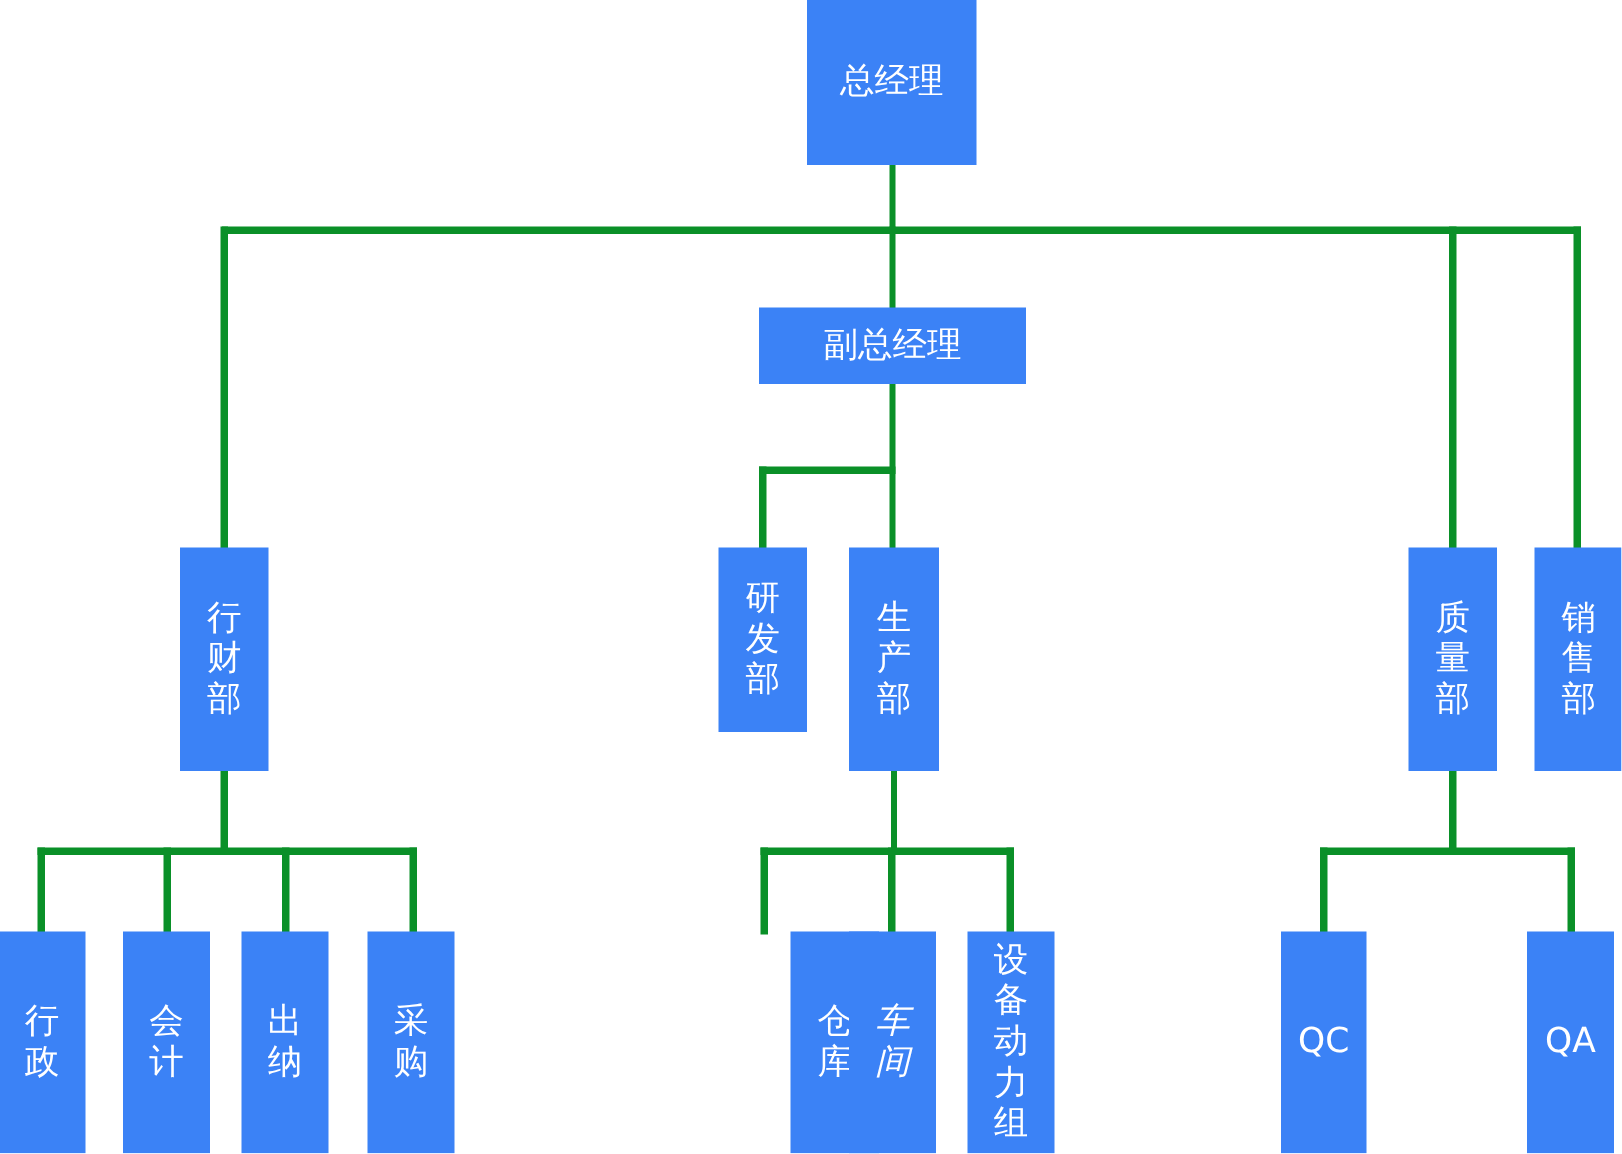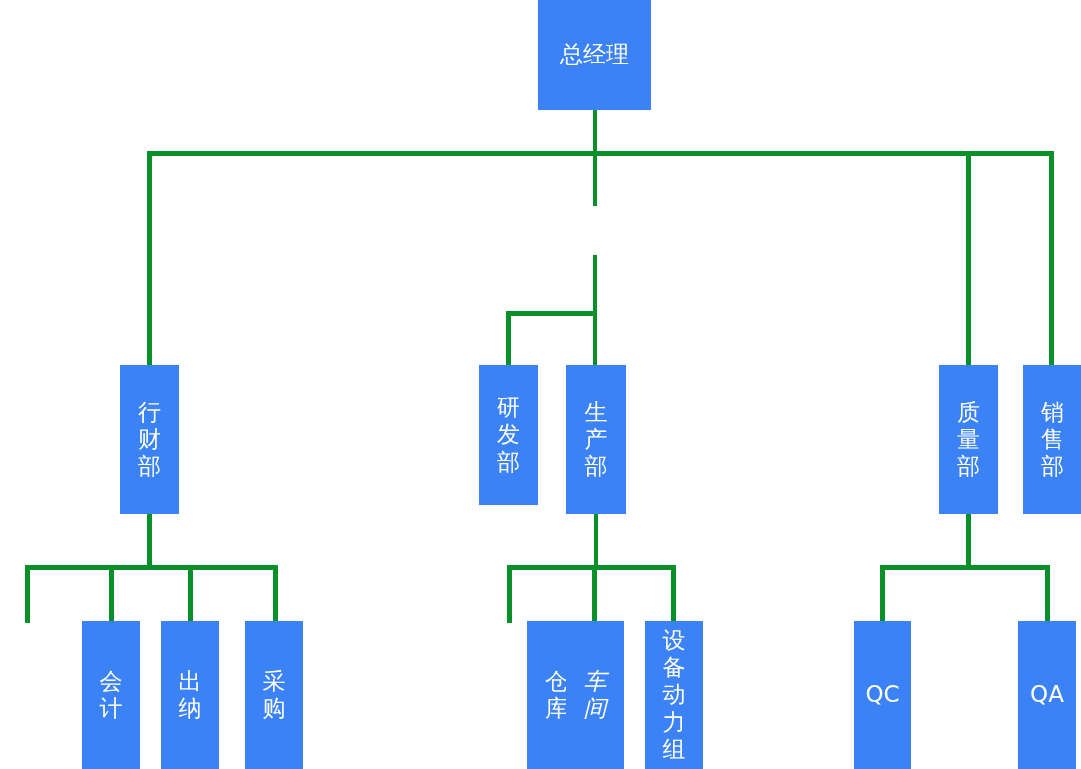--- a/index.html
+++ b/index.html
@@ -87,41 +87,47 @@
 
   <div class="connector" style="left:966px; top:513px; width:5px; height:56px;"></div>
   <div class="connector" style="left:880px; top:565px; width:170px; height:5px;"></div>
   <div class="connector" style="left:880px; top:565px; width:5px; height:58px;"></div>
   <div class="connector" style="left:1045px; top:565px; width:5px; height:58px;"></div>
 
   <div class="node horiz" style="left:538px; top:0px; width:113px; height:110px;">
     <span class="label">总经理</span>
   </div>
 
+  <div class="node horiz" style="left:506px; top:205px; width:178px; height:51px;">
+    <span class="label">副总经理</span>
+  </div>
 
   <div class="node vertical-text" style="left:120px; top:365px; width:59px; height:149px;">
     <span class="label">行财部</span>
   </div>
 
-  <div class="node vertical-text" style="left:479px; top:365px; width:59px; height:140px;">
+  <div class="node vertical-text" style="left:479px; top:365px; width:59px; height:123px;">
     <span class="label">研发部</span>
   </div>
 
   <div class="node vertical-text" style="left:566px; top:365px; width:60px; height:149px;">
     <span class="label">生产部</span>
   </div>
 
   <div class="node vertical-text" style="left:939px; top:365px; width:59px; height:149px;">
     <span class="label">质量部</span>
   </div>
 
   <div class="node vertical-text" style="left:1023px; top:365px; width:59px; height:149px;">
     <span class="label">销售部</span>
   </div>
 
+  <div class="node vertical-text" style="left:-1px; top:621px; width:58px; height:148px;">
+    <span class="label">行政</span>
+  </div>
 
   <div class="node vertical-text" style="left:82px; top:621px; width:58px; height:148px;">
     <span class="label">会计</span>
   </div>
 
   <div class="node vertical-text" style="left:161px; top:621px; width:58px; height:148px;">
     <span class="label">出纳</span>
   </div>
 
   <div class="node vertical-text" style="left:245px; top:621px; width:58px; height:148px;">

